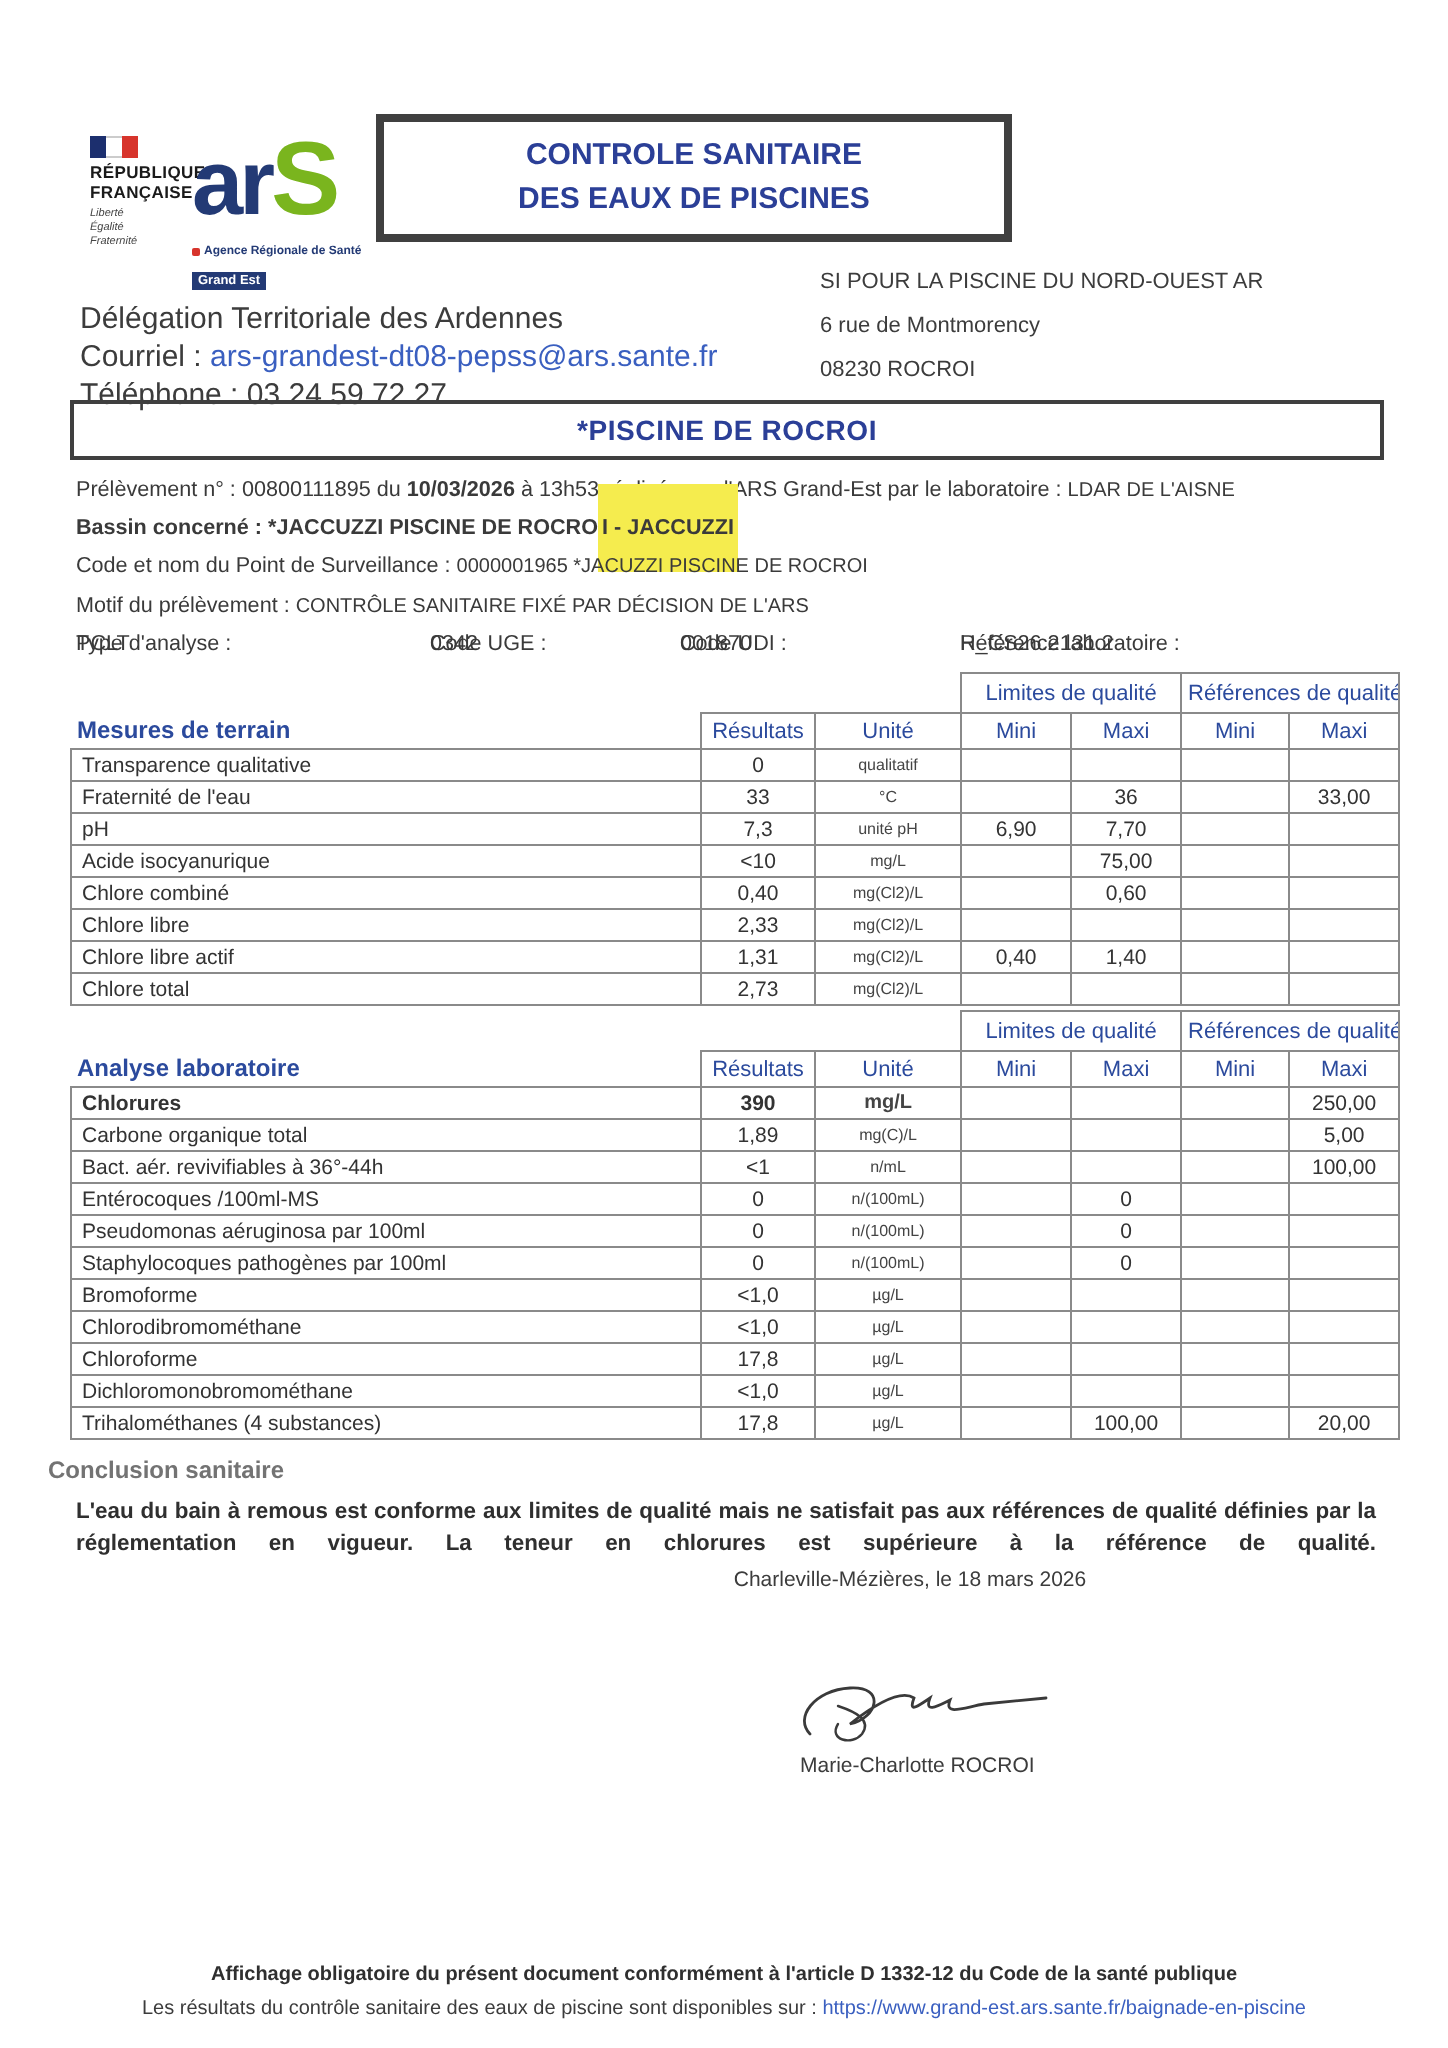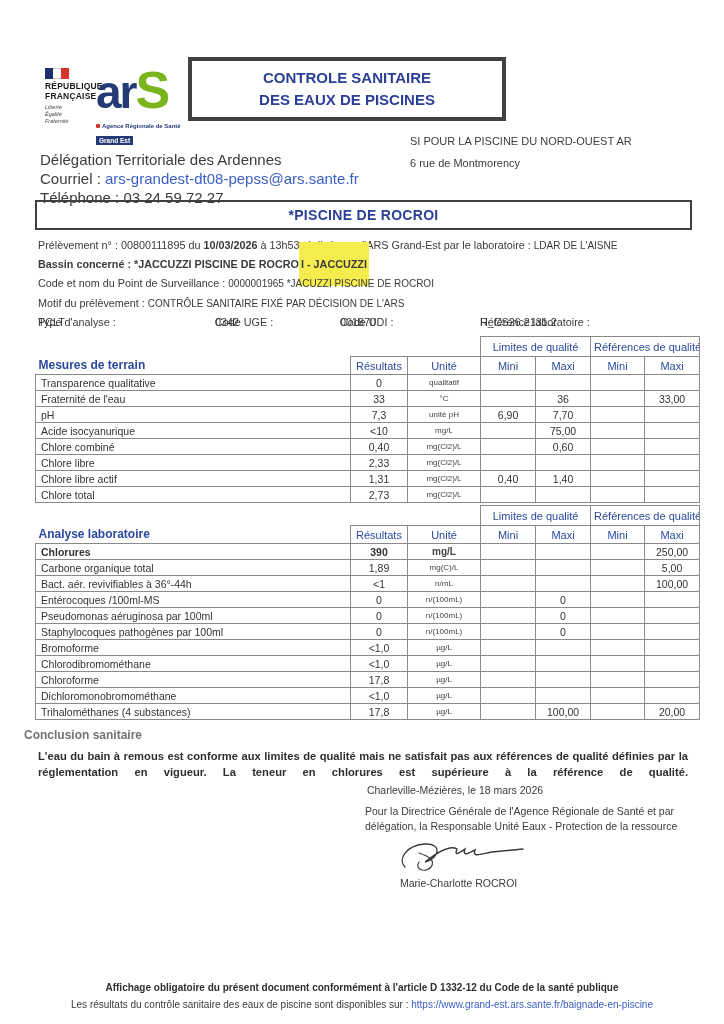--- a/index.html
+++ b/index.html
@@ -104,20 +104,21 @@
   </div>
 
   <div class="abs header-box">
     <div>CONTROLE SANITAIRE</div>
     <div>DES EAUX DE PISCINES</div>
   </div>
 
   <div class="abs recipient">
     <div>SI POUR LA PISCINE DU NORD-OUEST AR</div>
     <div>6 rue de Montmorency</div>
+    <div>08230 ROCROI</div>
   </div>
 
   <div class="abs contact">
     <div>Délégation Territoriale des Ardennes</div>
     <div><span>Courriel : </span><a class="link" href="#">ars-grandest-dt08-pepss@ars.sante.fr</a></div>
     <div>Téléphone : 03 24 59 72 27</div>
   </div>
 
   <div class="abs title-box">
     <span>*PISCINE DE ROCROI</span>
@@ -384,24 +385,20 @@
           <td></td>
           <td>20,00</td>
         </tr>
       </tbody>
   </table>
 
   <div class="abs concl-title">Conclusion sanitaire</div>
   <div class="abs concl-text">L'eau du bain à remous est conforme aux limites de qualité mais ne satisfait pas aux références de qualité définies par la réglementation en vigueur. La teneur en chlorures est supérieure à la référence de qualité.</div>
 
   <div class="abs place-date">Charleville-Mézières, le 18 mars 2026</div>
-  <div class="abs delegation">
-    <div>Pour la Directrice Générale de l'Agence Régionale de Santé et par</div>
-    <div>délégation,  la Responsable Unité Eaux - Protection de la ressource</div>
-  </div>
   <div class="abs signature">
     <svg width="135" height="45" viewBox="0 0 135 45">
       <path d="M10,34 C 2,26 12,12 30,11 C 48,10 44,26 30,29 C 44,18 56,12 62,16 C 59,24 64,20 70,16 C 67,24 74,20 80,17 C 77,25 86,21 97,19 L 128,16" stroke="#3a3a3a" fill="none" stroke-width="1.4" stroke-linecap="round"></path>
       <path d="M24,20 C 33,23 41,27 36,34 C 31,40 19,37 24,29" stroke="#3a3a3a" fill="none" stroke-width="1.2" stroke-linecap="round"></path>
     </svg>
   </div>
   <div class="abs signatory">Marie-Charlotte ROCROI</div>
 
   <div class="abs footer1">Affichage obligatoire du présent document conformément à l'article D 1332-12 du Code de la santé publique</div>
   <div class="abs footer2">

